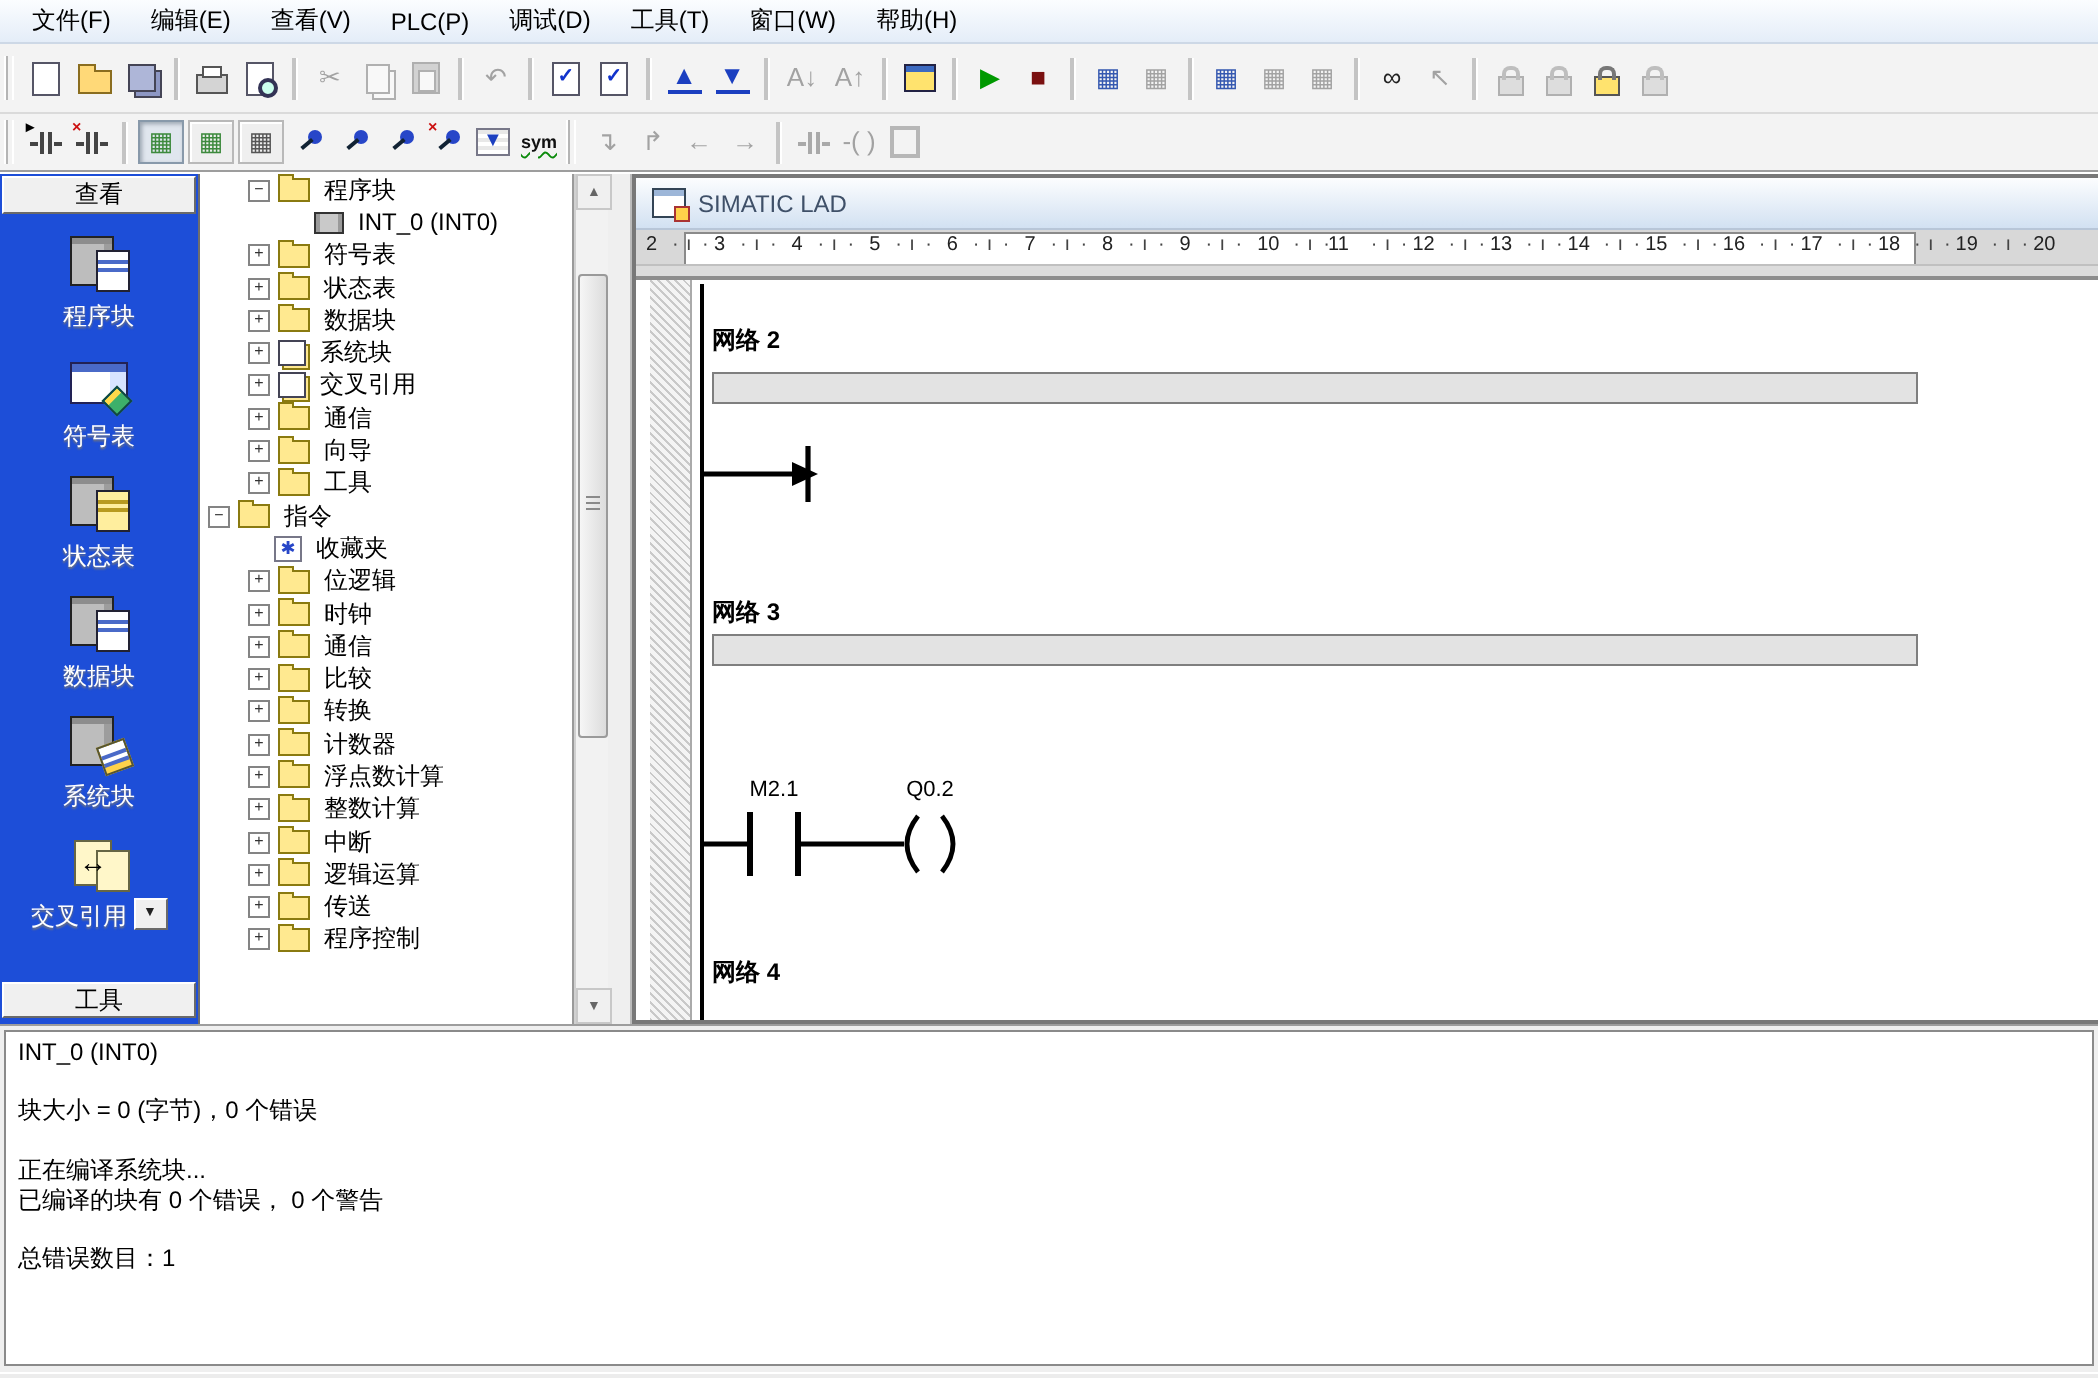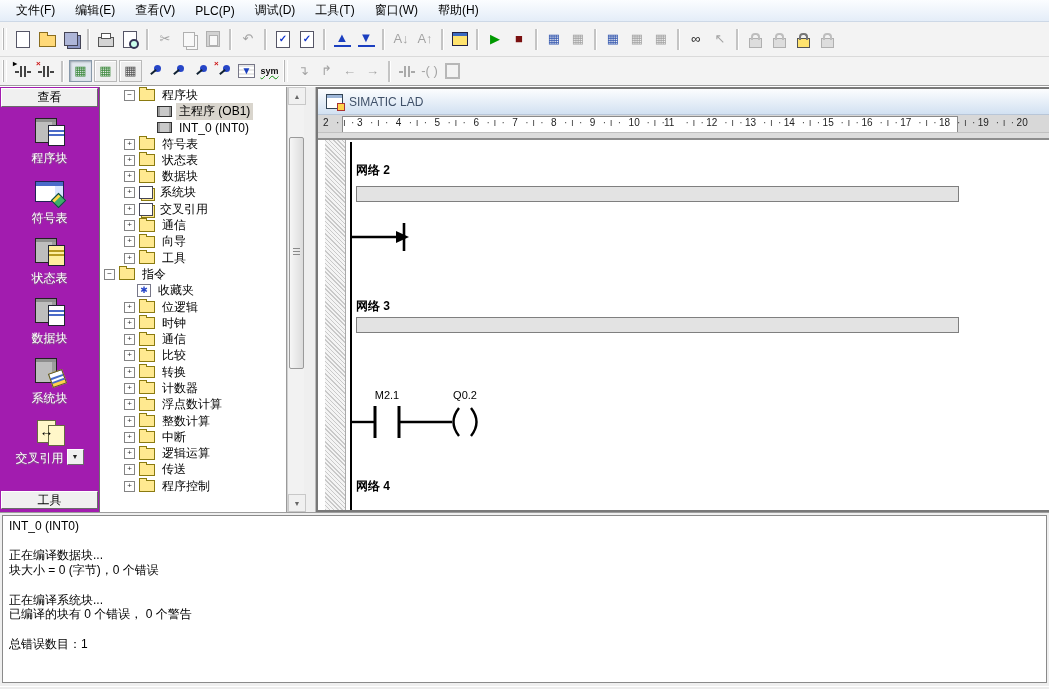--- a/index.html
+++ b/index.html
@@ -50,21 +50,21 @@
   .ic.pin{width:16px;height:16px}
   .ic.pin::before{content:'';position:absolute;left:7px;top:2px;width:7px;height:7px;background:#2746c8;border-radius:50%}
   .ic.pin::after{content:'';position:absolute;left:3px;top:8px;width:7px;height:2px;background:#123;transform:rotate(-40deg)}
   .ic.sym{font-size:9px;font-weight:bold;color:#111;width:auto;
           text-decoration:underline;-webkit-text-decoration:underline wavy #0a8a0a;text-decoration:underline wavy #0a8a0a}
   .ic.grid2{width:15px;height:12px;border:1px solid #778;background:repeating-linear-gradient(#e8e8e8 0 2px,#fff 2px 4px);font-size:10px;color:#1b3fc0}
   .mark{position:absolute;left:1px;top:-1px;font-size:8px;font-weight:bold;line-height:8px}
   
   #main{display:flex;height:425px;border-top:1px solid #fff}
   
-  #sidebar{width:99px;background:#a21caf;position:relative;border-right:1px solid #6e6e6e;flex:none}
+  #sidebar{width:99px;background:#1d4ed8;position:relative;border-right:1px solid #6e6e6e;flex:none}
   .sb-btn{height:17px;margin:1px;background:#f0f0f0;border:1px solid;border-color:#fff #6a6a6a #6a6a6a #fff;
           display:flex;align-items:center;justify-content:center;font-size:12px}
   #sb-footer{position:absolute;left:0;right:0;bottom:2px;height:16px}
   .sb-item{display:flex;flex-direction:column;align-items:center;margin-top:11px;color:#fff}
   .sb-item .lbl{margin-top:4px;font-size:12px;text-shadow:0 1px 1px #777}
   .sb-row{display:flex;align-items:center;gap:3px}
   .sbi{width:30px;height:28px;position:relative;flex:none}
   .sbi::before{content:'';position:absolute;left:0;top:0;width:20px;height:23px;background:#bdbdbd;border:1px solid #222;
                box-shadow:inset 0 3px 0 #8d8d8d,inset -4px 0 0 #9d9d9d}
   .sbi::after{content:'';position:absolute;right:0;bottom:0;width:15px;height:19px;background:#fff;border:1px solid #223;
@@ -394,25 +394,20 @@
         </div>
       </div>
     <div class="sb-btn" id="sb-footer">工具</div>
   </div>
 
   <div id="treepane">
       <div class="trow" style="padding-left: 24px;">
         <span class="texp">−</span>
         <span class="t-ico folder"></span>
         <span class="tlabel">程序块</span>
-      </div>
-      <div class="trow" style="padding-left: 44px;">
-        <span class="tspc"></span>
-        <span class="t-ico pou"></span>
-        <span class="tlabel sel">主程序 (OB1)</span>
       </div>
       <div class="trow" style="padding-left: 44px;">
         <span class="tspc"></span>
         <span class="t-ico pou"></span>
         <span class="tlabel">INT_0 (INT0)</span>
       </div>
       <div class="trow" style="padding-left: 24px;">
         <span class="texp">+</span>
         <span class="t-ico folder"></span>
         <span class="tlabel">符号表</span>
@@ -647,21 +642,20 @@
 
       <div class="net-label" style="top:338px">网络 4</div>
     </div>
   </div>
 </div>
 
 <div id="outwrap">
   <div id="output">
       <div>INT_0 (INT0)</div>
       <div>&nbsp;</div>
-      <div>正在编译数据块...</div>
       <div>块大小 = 0 (字节)，0 个错误</div>
       <div>&nbsp;</div>
       <div>正在编译系统块...</div>
       <div>已编译的块有 0 个错误， 0 个警告</div>
       <div>&nbsp;</div>
       <div>总错误数目：1</div>
     </div>
 </div>
 <div id="statusbar"></div>
 

